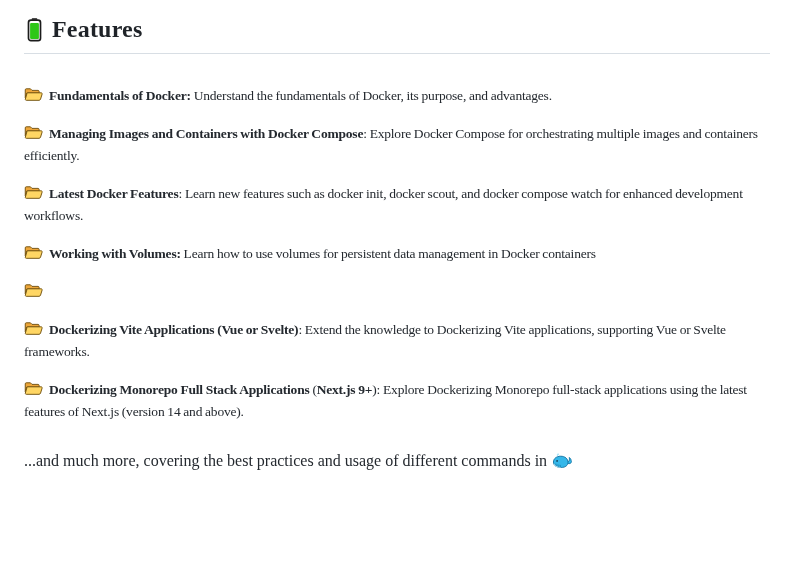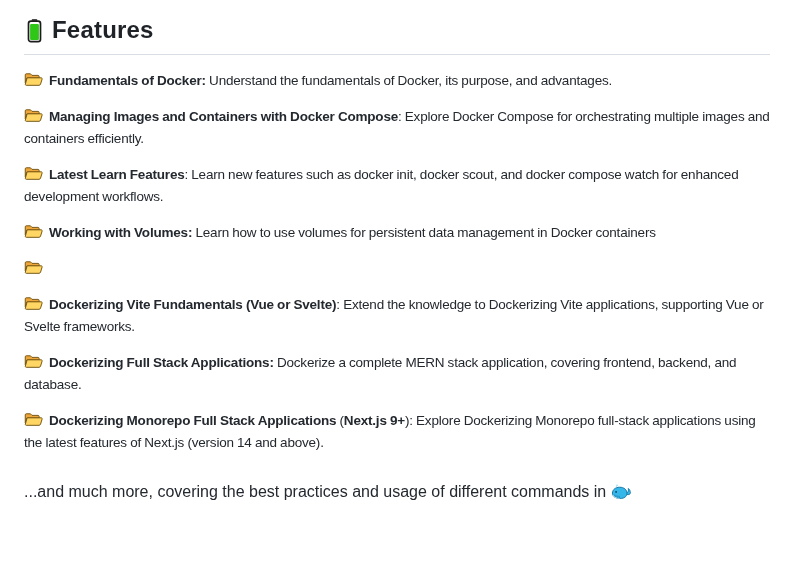--- a/index.html
+++ b/index.html
@@ -2,40 +2,40 @@
 <html><head>
 <meta charset="utf-8">
 <style>
   html, body { margin: 0; padding: 0; background: #ffffff; }
   .page {
     width: 794px;
     height: 583px;
     box-sizing: border-box;
     background: #ffffff;
     color: #24292f;
-    font-family: Liberation Sans, sans-serif;
+    font-family: Liberation Serif, serif;
     padding: 12px 24px 18px 24px;
     overflow: hidden;
   }
   .page-title {
     display: flex;
     align-items: center;
     gap: 10px;
     margin: 0;
     padding: 4px 0 10px 3px;
     border-bottom: 1px solid #d8dee4;
     font-size: 24px;
     font-weight: 700;
     color: #1f2328;
     letter-spacing: 0.2px;
   }
   .page-title svg { display: block; }
   .content { padding-top: 15px; }
   .content p {
-    margin: 0 0 14px 0;
+    margin: 16px 0 14px 0;
     font-size: 13.5px;
     line-height: 22px;
     letter-spacing: -0.2px;
     word-spacing: -0.3px;
     color: #24292f;
   }
   .content strong { font-weight: 700; }
   .emoji { display: inline-block; vertical-align: -2px; line-height: 0; }
   .feature-item .emoji { margin-right: 6px; }
   .whale-wrap { margin-left: 5px; vertical-align: -4px; }
@@ -75,21 +75,21 @@
         </svg>
       </span><span class="segments"><strong>Managing Images and Containers with Docker Compose</strong><span>: Explore Docker Compose for orchestrating multiple images and containers efficiently.</span></span>
     </p>
 
     <p class="feature-item">
       <span class="emoji">
         <svg width="19" height="15" viewBox="0 0 20 16" aria-hidden="true">
           <path d="M1.2 11.5 V3 C1.2 2.4 1.7 1.9 2.3 1.9 H6.7 L8.4 3.6 H14.9 C15.5 3.6 16 4.1 16 4.7 V6.4 H2.8 Z" fill="#eda63a" stroke="#70500e" stroke-width="1" stroke-linejoin="round"></path>
           <path d="M3.6 6.2 H18.2 C18.9 6.2 19.4 6.8 19.2 7.5 L17.5 13 C17.3 13.7 16.6 14.2 15.9 14.2 H2.3 C1.6 14.2 1.1 13.6 1.3 12.9 L3 7 C3.1 6.5 3.3 6.2 3.6 6.2 Z" fill="#ffd664" stroke="#70500e" stroke-width="1" stroke-linejoin="round"></path>
         </svg>
-      </span><span class="segments"><strong>Latest Learn Features</strong><span>: Learn new features such as docker init, docker scout, and docker compose watch for enhanced development workflows.</span></span>
+      </span><span class="segments"><strong>Latest Docker Features</strong><span>: Learn new features such as docker init, docker scout, and docker compose watch for enhanced development workflows.</span></span>
     </p>
 
     <p class="feature-item">
       <span class="emoji">
         <svg width="19" height="15" viewBox="0 0 20 16" aria-hidden="true">
           <path d="M1.2 11.5 V3 C1.2 2.4 1.7 1.9 2.3 1.9 H6.7 L8.4 3.6 H14.9 C15.5 3.6 16 4.1 16 4.7 V6.4 H2.8 Z" fill="#eda63a" stroke="#70500e" stroke-width="1" stroke-linejoin="round"></path>
           <path d="M3.6 6.2 H18.2 C18.9 6.2 19.4 6.8 19.2 7.5 L17.5 13 C17.3 13.7 16.6 14.2 15.9 14.2 H2.3 C1.6 14.2 1.1 13.6 1.3 12.9 L3 7 C3.1 6.5 3.3 6.2 3.6 6.2 Z" fill="#ffd664" stroke="#70500e" stroke-width="1" stroke-linejoin="round"></path>
         </svg>
       </span><span class="segments"><strong>Working with Volumes:</strong><span> Learn how to use volumes for persistent data management in Docker containers</span></span>
     </p>
@@ -103,31 +103,23 @@
         </svg>
       </span>
     </p>
 
     <p class="feature-item">
       <span class="emoji">
         <svg width="19" height="15" viewBox="0 0 20 16" aria-hidden="true">
           <path d="M1.2 11.5 V3 C1.2 2.4 1.7 1.9 2.3 1.9 H6.7 L8.4 3.6 H14.9 C15.5 3.6 16 4.1 16 4.7 V6.4 H2.8 Z" fill="#eda63a" stroke="#70500e" stroke-width="1" stroke-linejoin="round"></path>
           <path d="M3.6 6.2 H18.2 C18.9 6.2 19.4 6.8 19.2 7.5 L17.5 13 C17.3 13.7 16.6 14.2 15.9 14.2 H2.3 C1.6 14.2 1.1 13.6 1.3 12.9 L3 7 C3.1 6.5 3.3 6.2 3.6 6.2 Z" fill="#ffd664" stroke="#70500e" stroke-width="1" stroke-linejoin="round"></path>
         </svg>
-      </span><span class="segments"><strong>Dockerizing Vite Fundamentals (Vue or Svelte)</strong><span>: Extend the knowledge to Dockerizing Vite applications, supporting Vue or Svelte frameworks.</span></span>
+      </span><span class="segments"><strong>Dockerizing Vite Applications (Vue or Svelte)</strong><span>: Extend the knowledge to Dockerizing Vite applications, supporting Vue or Svelte frameworks.</span></span>
     </p>
 
-    <p class="feature-item">
-      <span class="emoji">
-        <svg width="19" height="15" viewBox="0 0 20 16" aria-hidden="true">
-          <path d="M1.2 11.5 V3 C1.2 2.4 1.7 1.9 2.3 1.9 H6.7 L8.4 3.6 H14.9 C15.5 3.6 16 4.1 16 4.7 V6.4 H2.8 Z" fill="#eda63a" stroke="#70500e" stroke-width="1" stroke-linejoin="round"></path>
-          <path d="M3.6 6.2 H18.2 C18.9 6.2 19.4 6.8 19.2 7.5 L17.5 13 C17.3 13.7 16.6 14.2 15.9 14.2 H2.3 C1.6 14.2 1.1 13.6 1.3 12.9 L3 7 C3.1 6.5 3.3 6.2 3.6 6.2 Z" fill="#ffd664" stroke="#70500e" stroke-width="1" stroke-linejoin="round"></path>
-        </svg>
-      </span><span class="segments"><strong>Dockerizing Full Stack Applications:</strong><span> Dockerize a complete MERN stack application, covering frontend, backend, and database.</span></span>
-    </p>
 
     <p class="feature-item">
       <span class="emoji">
         <svg width="19" height="15" viewBox="0 0 20 16" aria-hidden="true">
           <path d="M1.2 11.5 V3 C1.2 2.4 1.7 1.9 2.3 1.9 H6.7 L8.4 3.6 H14.9 C15.5 3.6 16 4.1 16 4.7 V6.4 H2.8 Z" fill="#eda63a" stroke="#70500e" stroke-width="1" stroke-linejoin="round"></path>
           <path d="M3.6 6.2 H18.2 C18.9 6.2 19.4 6.8 19.2 7.5 L17.5 13 C17.3 13.7 16.6 14.2 15.9 14.2 H2.3 C1.6 14.2 1.1 13.6 1.3 12.9 L3 7 C3.1 6.5 3.3 6.2 3.6 6.2 Z" fill="#ffd664" stroke="#70500e" stroke-width="1" stroke-linejoin="round"></path>
         </svg>
       </span><span class="segments"><strong>Dockerizing Monorepo Full Stack Applications</strong><span> (</span><strong>Next.js 9+</strong><span>): Explore Dockerizing Monorepo full-stack applications using the latest features of Next.js (version 14 and above).</span></span>
     </p>
 

